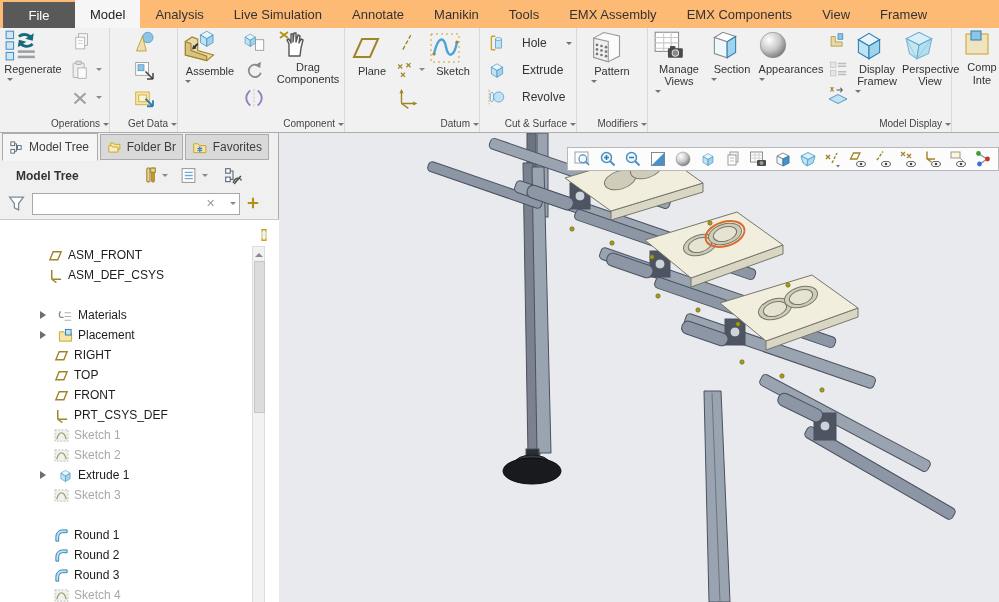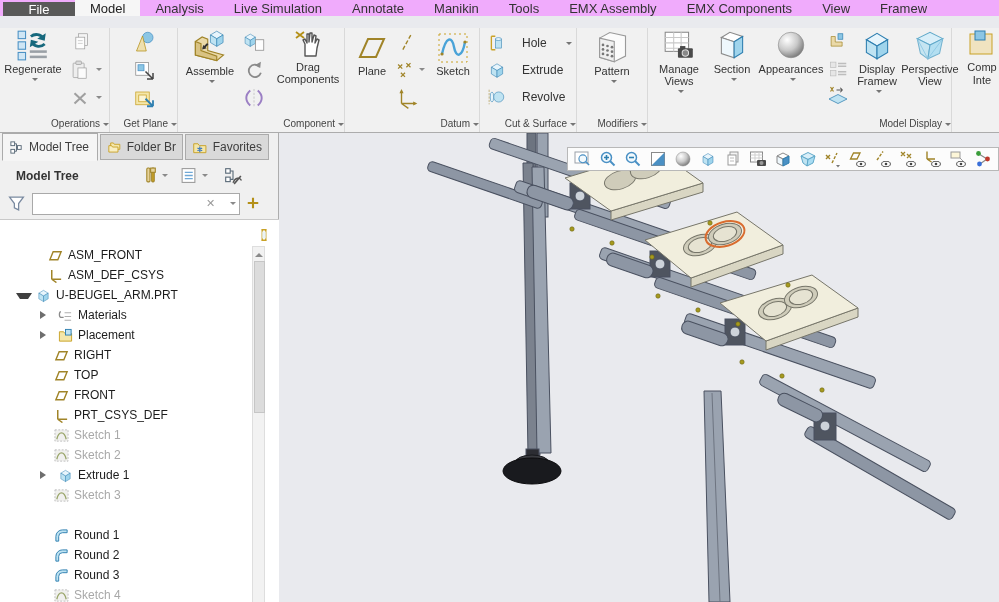--- a/index.html
+++ b/index.html
@@ -1,34 +1,34 @@
 <!DOCTYPE html>
 <html><head>
 <meta charset="utf-8">
 <style>
   html,body{margin:0;padding:0}
   body{width:999px;height:602px;position:relative;overflow:hidden;
        font-family:"Liberation Sans",sans-serif;background:#e9eaee;
        -webkit-font-smoothing:antialiased}
   
-  #tabbar{position:absolute;left:0;top:0;width:999px;height:16px;background:#f0abfc;
+  #tabbar{position:absolute;left:0;top:0;width:999px;height:28px;background:#fdba74;
           display:flex;align-items:stretch}
   .wtab{display:flex;align-items:center;justify-content:center;padding:0 15px;
         font-size:13px;color:#333;white-space:nowrap;cursor:default}
   .wtab.file{background:#595959;color:#fff;min-width:42px;margin-left:3px;margin-top:2px}
   .wtab.active{background:#f6f6f6;color:#222}
   .wtab.clip{overflow:hidden;max-width:52px;padding-right:0}
   
   #ribbon{position:absolute;left:0;top:28px;width:999px;height:105px;background:#f1f1f1;
           border-bottom:1px solid #acacac;box-sizing:border-box}
   .rgroup{position:absolute;top:0;height:104px;border-right:1px solid #d9d9d9;box-sizing:border-box}
   .glab{position:absolute;bottom:3px;left:0;width:100%;text-align:right;font-size:10px;color:#444;white-space:nowrap}
   .dd{display:inline-block;width:0;height:0;border:3.5px solid transparent;border-top-color:#757575;
       margin-left:3px;position:relative;top:2px}
-  .bigbtn{position:absolute;display:flex;flex-direction:column;align-items:center;gap:1px;
+  .bigbtn{position:absolute;display:flex;flex-direction:column;gap:1px;
           font-size:11px;color:#333;line-height:12px;text-align:center;cursor:default}
   .bigbtn svg{flex:0 0 auto}
   .mini{position:absolute;width:24px;height:24px;display:flex;align-items:center;justify-content:center}
   .ddside{position:absolute;width:0;height:0;border:3.5px solid transparent;border-top-color:#8a8a8a}
   .rowbtn{position:absolute;display:flex;align-items:center;gap:16px;font-size:12px;color:#333;white-space:nowrap}
   
   #panel{position:absolute;left:0;top:133px;width:279px;height:469px;background:#f0f0f0;
          border-right:1px solid #adadad;box-sizing:border-box}
   .ptab{position:absolute;top:1px;height:26px;display:flex;align-items:center;gap:5px;
         font-size:12px;color:#3d3d3d;background:#d9d9d9;border:1px solid #ababab;
@@ -434,21 +434,21 @@
     <div class="mini" style="left:22px;top:30px">
         <svg width="24" height="24">
           <use href="#i-gd2"></use>
         </svg>
       </div>
     <div class="mini" style="left:22px;top:58px">
         <svg width="24" height="24">
           <use href="#i-gd3"></use>
         </svg>
       </div>
-    <div class="glab"><span>Get Plane</span><span class="dd"></span></div>
+    <div class="glab"><span>Get Data</span><span class="dd"></span></div>
   </div>
 
   <div class="rgroup" style="left:178px;width:167px">
     <div class="bigbtn" style="left:4px;width:56px">
       <svg width="36" height="36">
           <use href="#i-assemble"></use>
         </svg>
       <span>Assemble</span>
         <span class="dd"></span>
     </div>
@@ -668,27 +668,20 @@
           <use href="#t-csys"></use>
         </svg>
         <span>ASM_DEF_CSYS</span>
       </div>
     <div class="trow" style="top:25px;margin-left:36px">
         <span class="sp"></span>
         <svg class="ti">
           <use href="#t-plane"></use>
         </svg>
         <span>ASM_FRONT</span>
-      </div>
-    <div class="trow" style="top:65px;margin-left:16px">
-        <span class="ar ar-d"></span>
-        <svg class="ti">
-          <use href="#i-cube"></use>
-        </svg>
-        <span>U-BEUGEL_ARM.PRT</span>
       </div>
     <div class="trow" style="top:85px;margin-left:40px">
         <span class="ar ar-r"></span>
         <svg class="ti">
           <use href="#t-mat"></use>
         </svg>
         <span>Materials</span>
       </div>
     <div class="trow" style="top:105px;margin-left:40px">
         <span class="ar ar-r"></span>

